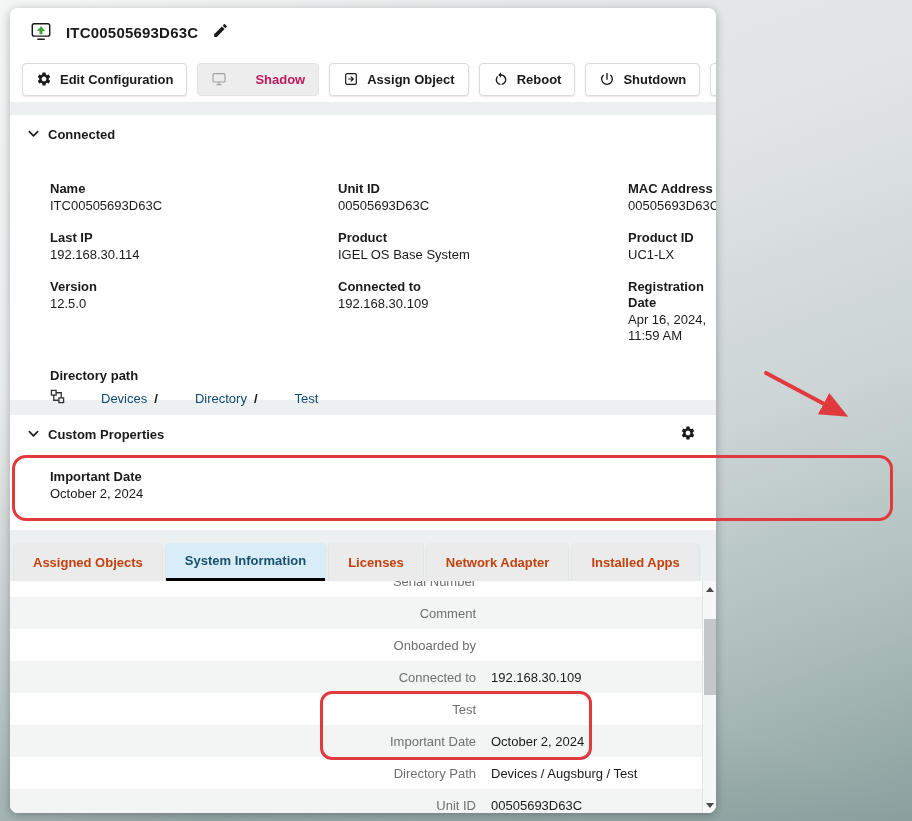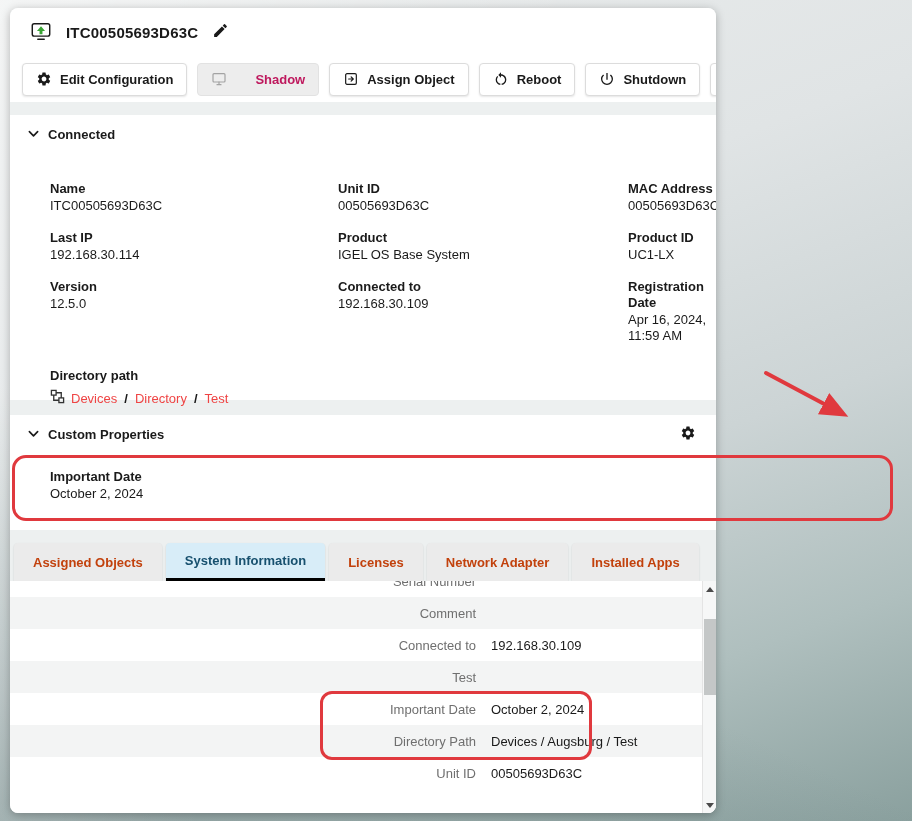--- a/index.html
+++ b/index.html
@@ -45,21 +45,21 @@
   .sec-header { display: flex; align-items: center; gap: 9px; padding: 0 18px; height: 38px; font-size: 13px; font-weight: 700; }
   .sec-header .right { margin-left: auto; }
   .chev { display: inline-flex; cursor: pointer; }
 
   .fields-grid { display: grid; grid-template-columns: 288px 290px 1fr; padding: 28px 36px 0 40px; row-gap: 16px; }
   .flabel { font-size: 13px; font-weight: 700; line-height: 16px; }
   .fvalue { font-size: 13px; line-height: 16px; margin-top: 1px; }
 
   .dirpath { padding: 24px 20px 0 40px; }
   .pathrow { display: flex; align-items: center; gap: 6px; margin-top: 5px; font-size: 13px; }
-  .pathrow a { color: #ef4444; text-decoration: none; cursor: pointer; }
+  .pathrow a { color: #0c4a6e; text-decoration: none; cursor: pointer; margin-left: 30px; }
   .sep { color: #1a1a1a; font-weight: 700; margin: 0 1px; }
 
   .custom-content { padding: 16px 20px 0 40px; }
 
   
   .tabs { margin: 13px 0 0 4px; height: 38px; display: flex; gap: 4px; flex: none; }
   .tab {
     display: flex; align-items: center; padding: 0 19px; background: #ebebeb;
     border: none; border-radius: 4px 4px 0 0; font-family: "Liberation Sans", sans-serif;
     font-size: 13px; font-weight: 700; color: #c2410c; cursor: pointer;
@@ -296,20 +296,24 @@
       <div class="trows">
         <div class="trow">
             <div class="tlabel">Serial Number</div>
             <div class="tvalue"></div>
           </div>
         <div class="trow">
             <div class="tlabel">Comment</div>
             <div class="tvalue"></div>
           </div>
         <div class="trow">
+            <div class="tlabel">Onboarded by</div>
+            <div class="tvalue"></div>
+          </div>
+        <div class="trow">
             <div class="tlabel">Connected to</div>
             <div class="tvalue">192.168.30.109</div>
           </div>
         <div class="trow">
             <div class="tlabel">Test</div>
             <div class="tvalue"></div>
           </div>
         <div class="trow">
             <div class="tlabel">Important Date</div>
             <div class="tvalue">October 2, 2024</div>

